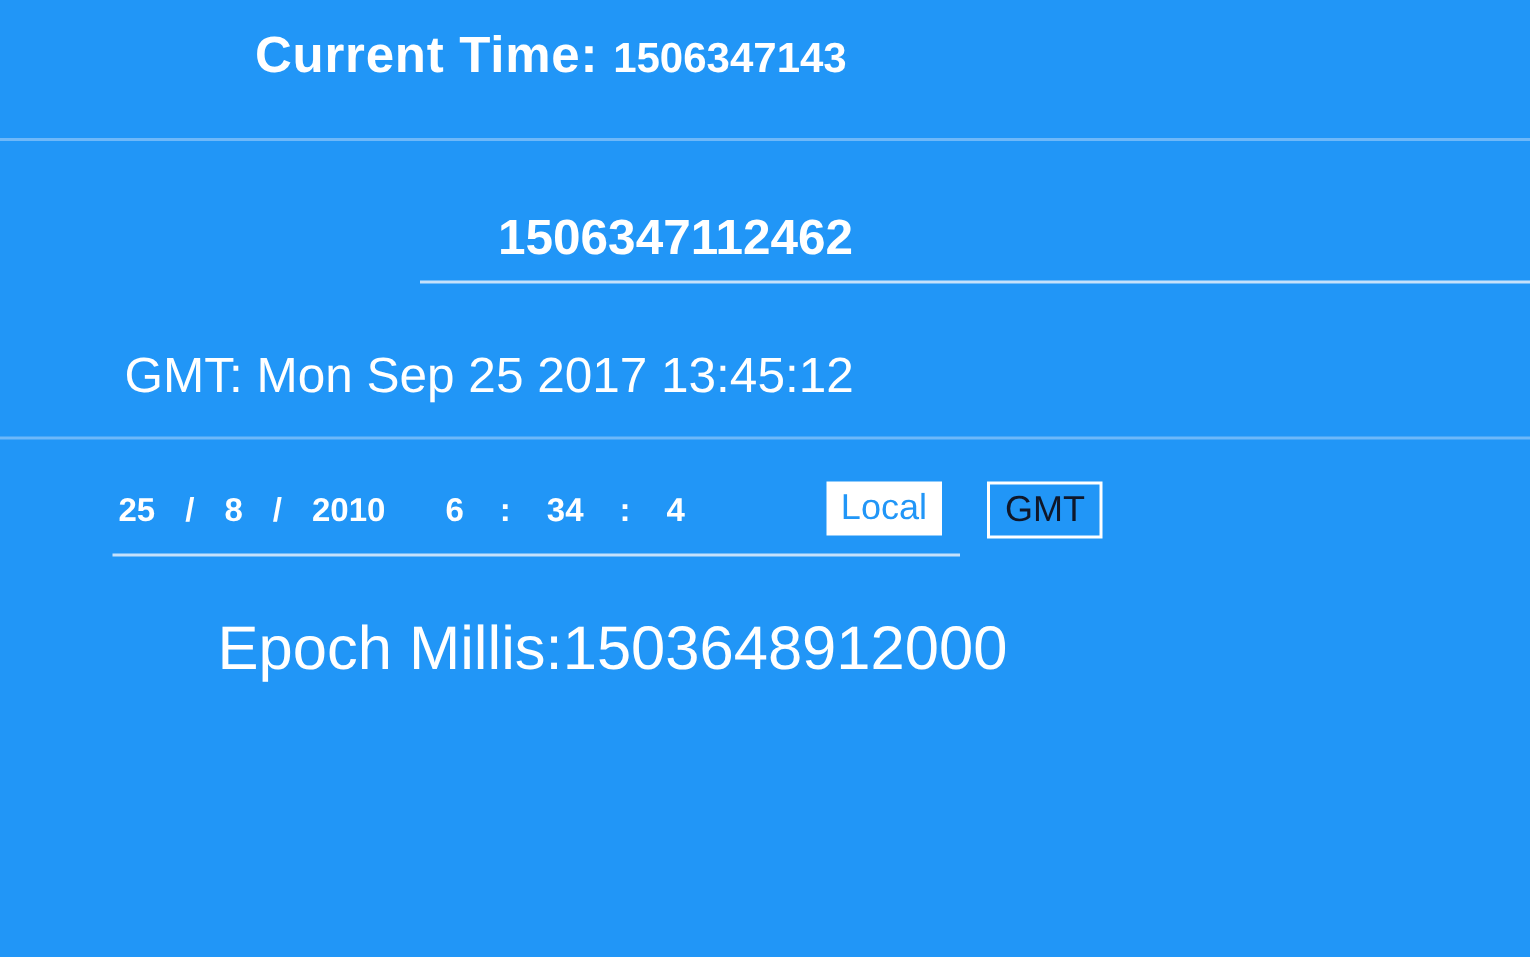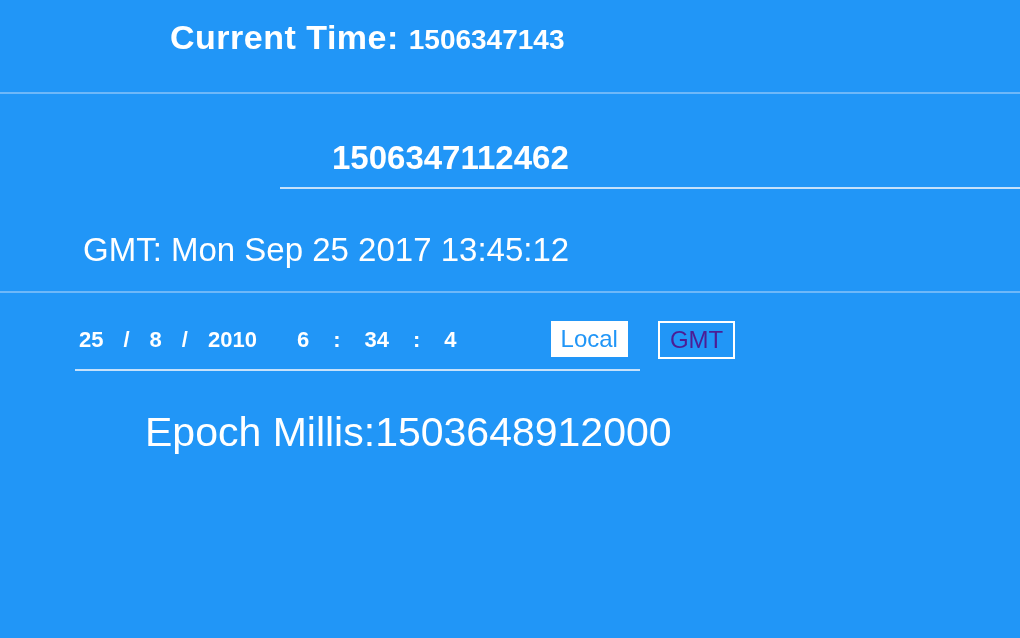--- a/index.html
+++ b/index.html
@@ -90,21 +90,21 @@
       background: #ffffff;
       color: #2196f7;
       font-size: 24px;
       padding: 4px 10px;
       font-weight: normal;
       border: none;
       cursor: pointer;
     }
     .btn-gmt {
       background: transparent;
-      color: #4c1d95;
+      color: #0f172a;
       font-size: 24px;
       padding: 3px 10px;
       font-weight: normal;
       border: 2px solid #ffffff;
       margin-left: 30px;
       cursor: pointer;
     }
     .underline-date {
       border-bottom: 2px solid #c5e1fb;
       margin-left: 75px;

